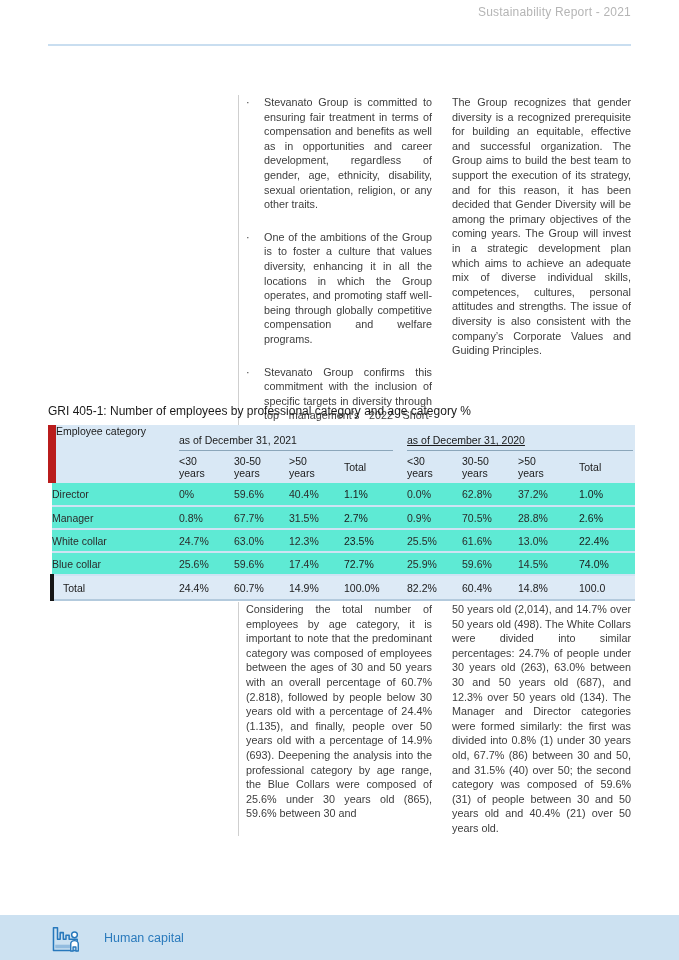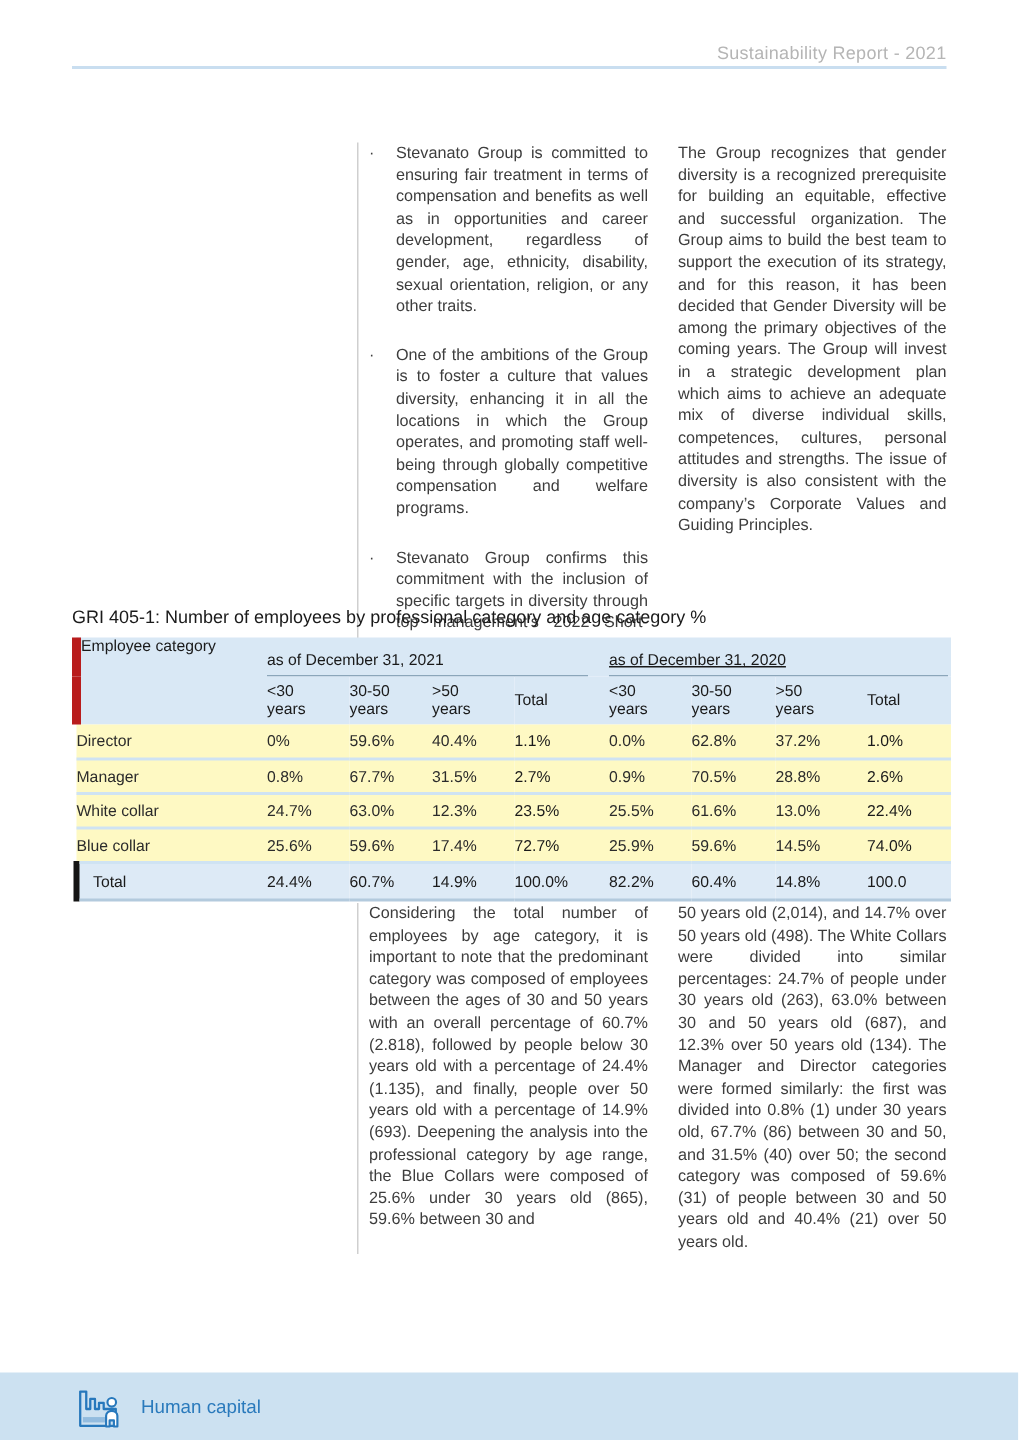--- a/index.html
+++ b/index.html
@@ -4,21 +4,21 @@
 <style>
   * { margin:0; padding:0; box-sizing:border-box; }
   html,body { background:#ffffff; }
   .page {
     position:relative; width:679px; height:960px; margin:0 auto;
     background:#ffffff; overflow:hidden;
     font-family:"Liberation Sans", sans-serif; color:#3d3d3d;
   }
   
   .report-title {
-    position:absolute; top:28px; right:48px;
+    position:absolute; top:5px; right:48px;
     font-size:12px; color:#b5b5b5; letter-spacing:.2px;
   }
   .header-rule {
     position:absolute; top:44px; left:48px; right:48px; height:2px;
     background:#c9def0;
   }
   
   .cols { position:absolute; left:238px; right:48px; display:flex; gap:20px;
           font-size:10.8px; line-height:14.6px; }
   .cols-top { top:95px; }
@@ -30,42 +30,42 @@
   .marker { flex:none; width:18px; color:#3d3d3d; }
   .jtext { text-align:justify; }
   .continuation { padding-left:17px; margin-bottom:13px; }
   
   .table-block { position:absolute; top:404px; left:48px; right:48px; }
   .table-title { font-size:12px; font-weight:normal; color:#1a1a1a; margin-bottom:7px; }
   table.gri { border-collapse:collapse; table-layout:fixed; width:583px;
               font-size:10.5px; color:#2b2b2b; }
   table.gri th, table.gri td { text-align:left; font-weight:normal; padding:0; }
   thead th { background:#d9e8f5; font-weight:bold; color:#1a1a1a; }
-  th.cat-h { vertical-align:top; padding:7px 0 0 24px; border-left:6px solid #b91c1c; }
+  th.cat-h { vertical-align:top; padding:7px 0 0 24px; border-left:8px solid #b91c1c; }
   th.group-h { height:26px; vertical-align:bottom; }
   .group-line { display:block; border-bottom:1px solid #8ba6ba; padding:5px 0 4px 0; }
   .gl-1 { margin-right:14px; }
   .gl-2 { margin-right:2px;text-decoration:underline; }
   th.sub-h { height:32px; vertical-align:middle; white-space:pre-line;
              line-height:12.5px; padding-bottom:4px; }
-  tbody tr.body-row { background:#fef9c3; }
+  tbody tr.body-row { background:#5eead4; }
   tbody tr.body-row td { height:23px; border-bottom:2px solid #cfe3f3; vertical-align:middle; }
   td.cat { padding-left:24px; }
   td.strong, .total-row td { font-weight:bold; color:#1a1a1a;margin-top:32px; }
   tr.total-row td { background:#ddeaf6; height:25px; vertical-align:middle;
                     border-bottom:2px solid #b3cadd; }
   tr.total-row td.cat { border-left:4px solid #151515; padding-left:9px; }
   
   .footer {
     position:absolute; left:0; bottom:0; width:679px; height:45px;
     background:#cce1f1; display:flex; align-items:center; justify-content:space-between;
     padding:0 48px;
   }
   .footer-left { display:flex; align-items:center; gap:10px; }
-  .section-label { font-size:12.5px; color:#2a7abc; }
+  .section-label { font-size:12.5px; color:#2a7abc;margin-left:10px; }
   .footer-right { display:flex; align-items:center; gap:13px; }
   .page-num { font-size:26px; color:#1e6cb2; font-weight:400; letter-spacing:1px; }
   .divider-bar { font-size:24px; color:#2f7abc; font-weight:200; transform:scaleX(.6); }
 </style>
 </head>
 <body>
 
 <div class="page">
 
   <div class="report-title">Sustainability Report - 2021</div>

